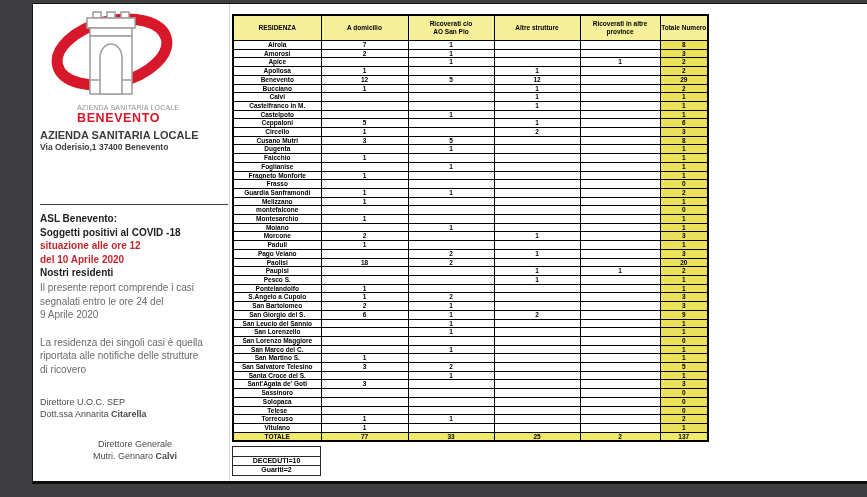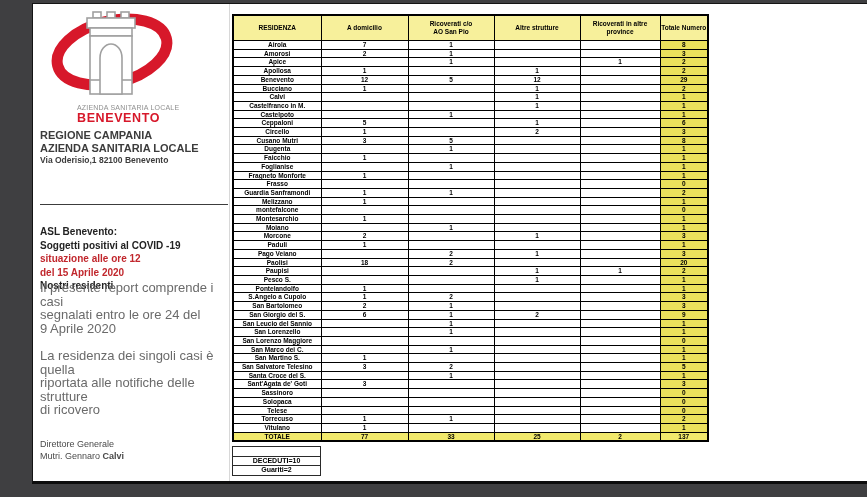--- a/index.html
+++ b/index.html
@@ -24,32 +24,32 @@
 
   
   .info{position:absolute;left:7px;top:125px;width:190px;color:#3c3c3c;}
   .info .big{font-weight:bold;font-size:11px;line-height:13px;}
   .info .small{font-weight:bold;font-size:8.5px;line-height:10.5px;}
   .info .email{font-style:italic;font-size:9.5px;color:#2ea3dc;margin-top:7px;display:inline-block;cursor:pointer;}
 
   
   .title-block{
     position:absolute;left:7px;top:200px;width:188px;
-    border-top:1.5px solid #3c3c3c;padding-top:20px;
+    border-top:1.5px solid #3c3c3c;padding-top:7px;
     font-weight:bold;font-size:10px;line-height:13.5px;color:#222;
   }
   .title-block .red{color:#c1272d;}
 
   
-  .notes{position:absolute;left:7px;top:277px;width:190px;font-size:13px;color:#6a6a6a;line-height:13.5px;}
+  .notes{position:absolute;left:7px;top:277px;width:190px;font-size:10px;color:#6a6a6a;line-height:13.5px;}
   .notes p{margin:0 0 14px 0;white-space:pre-line;}
 
   
   .sig{position:absolute;left:7px;width:190px;font-size:9px;color:#4a4a4a;line-height:12px;}
-  .sig1{top:392px;} .sig2{top:434px;}
+  .sig1{top:392px;} .sig2{top:434px;text-align:center;}
   .sig .surname{font-weight:bold;}
 
   
   .table-wrap{position:absolute;left:199px;top:10px;}
   table.cases{
     border-collapse:collapse;table-layout:fixed;width:475px;
     font-size:6.5px;color:#000;
   }
   table.cases th, table.cases td{
     border:1px solid #000;padding:0;text-align:center;vertical-align:middle;
@@ -92,42 +92,45 @@
         <path d="M49 84 L49 48 A11 14 0 0 1 71 48 L71 84 Z"></path>
         <line x1="39" y1="70" x2="49" y2="70"></line>
         <line x1="71" y1="70" x2="81" y2="70"></line>
       </g>
     </svg>
     <div class="logo-org">AZIENDA SANITARIA LOCALE</div>
     <div class="logo-city">BENEVENTO</div>
   </div>
 
   <div class="info">
-    <div class="big">REGIONE CAMPANIA</div>
     <div class="big">AZIENDA SANITARIA LOCALE</div>
-    <div class="small">Via Oderisio,1 82100 Benevento</div>
+    <div class="small">Via Oderisio,1 37400 Benevento</div>
   </div>
 
   <div class="title-block">
     <div>ASL Benevento:</div>
-    <div>Soggetti positivi al COVID -19</div>
+    <div>Soggetti positivi al COVID -18</div>
     <div class="red">situazione alle ore 12</div>
-    <div class="red">del 15 Aprile 2020</div>
+    <div class="red">del 10 Aprile 2020</div>
     <div>Nostri residenti</div>
   </div>
 
   <div class="notes">
     <p>Il presente report comprende i casi
 segnalati entro le ore 24 del
 9 Aprile 2020</p>
     <p>La residenza dei singoli casi è quella
 riportata alle notifiche delle strutture
 di ricovero</p>
   </div>
 
+  <div class="sig sig1">
+    <div>Direttore U.O.C. SEP</div>
+    <div><span>Dott.ssa Annarita </span><span class="surname">Citarella</span></div>
+  </div>
   <div class="sig sig2">
     <div>Direttore Generale</div>
     <div><span>Mutri. Gennaro </span><span class="surname">Calvi</span></div>
   </div>
 
   <div class="table-wrap">
     <table class="cases">
       <colgroup>
         <col class="c0">
           <col class="c1">

